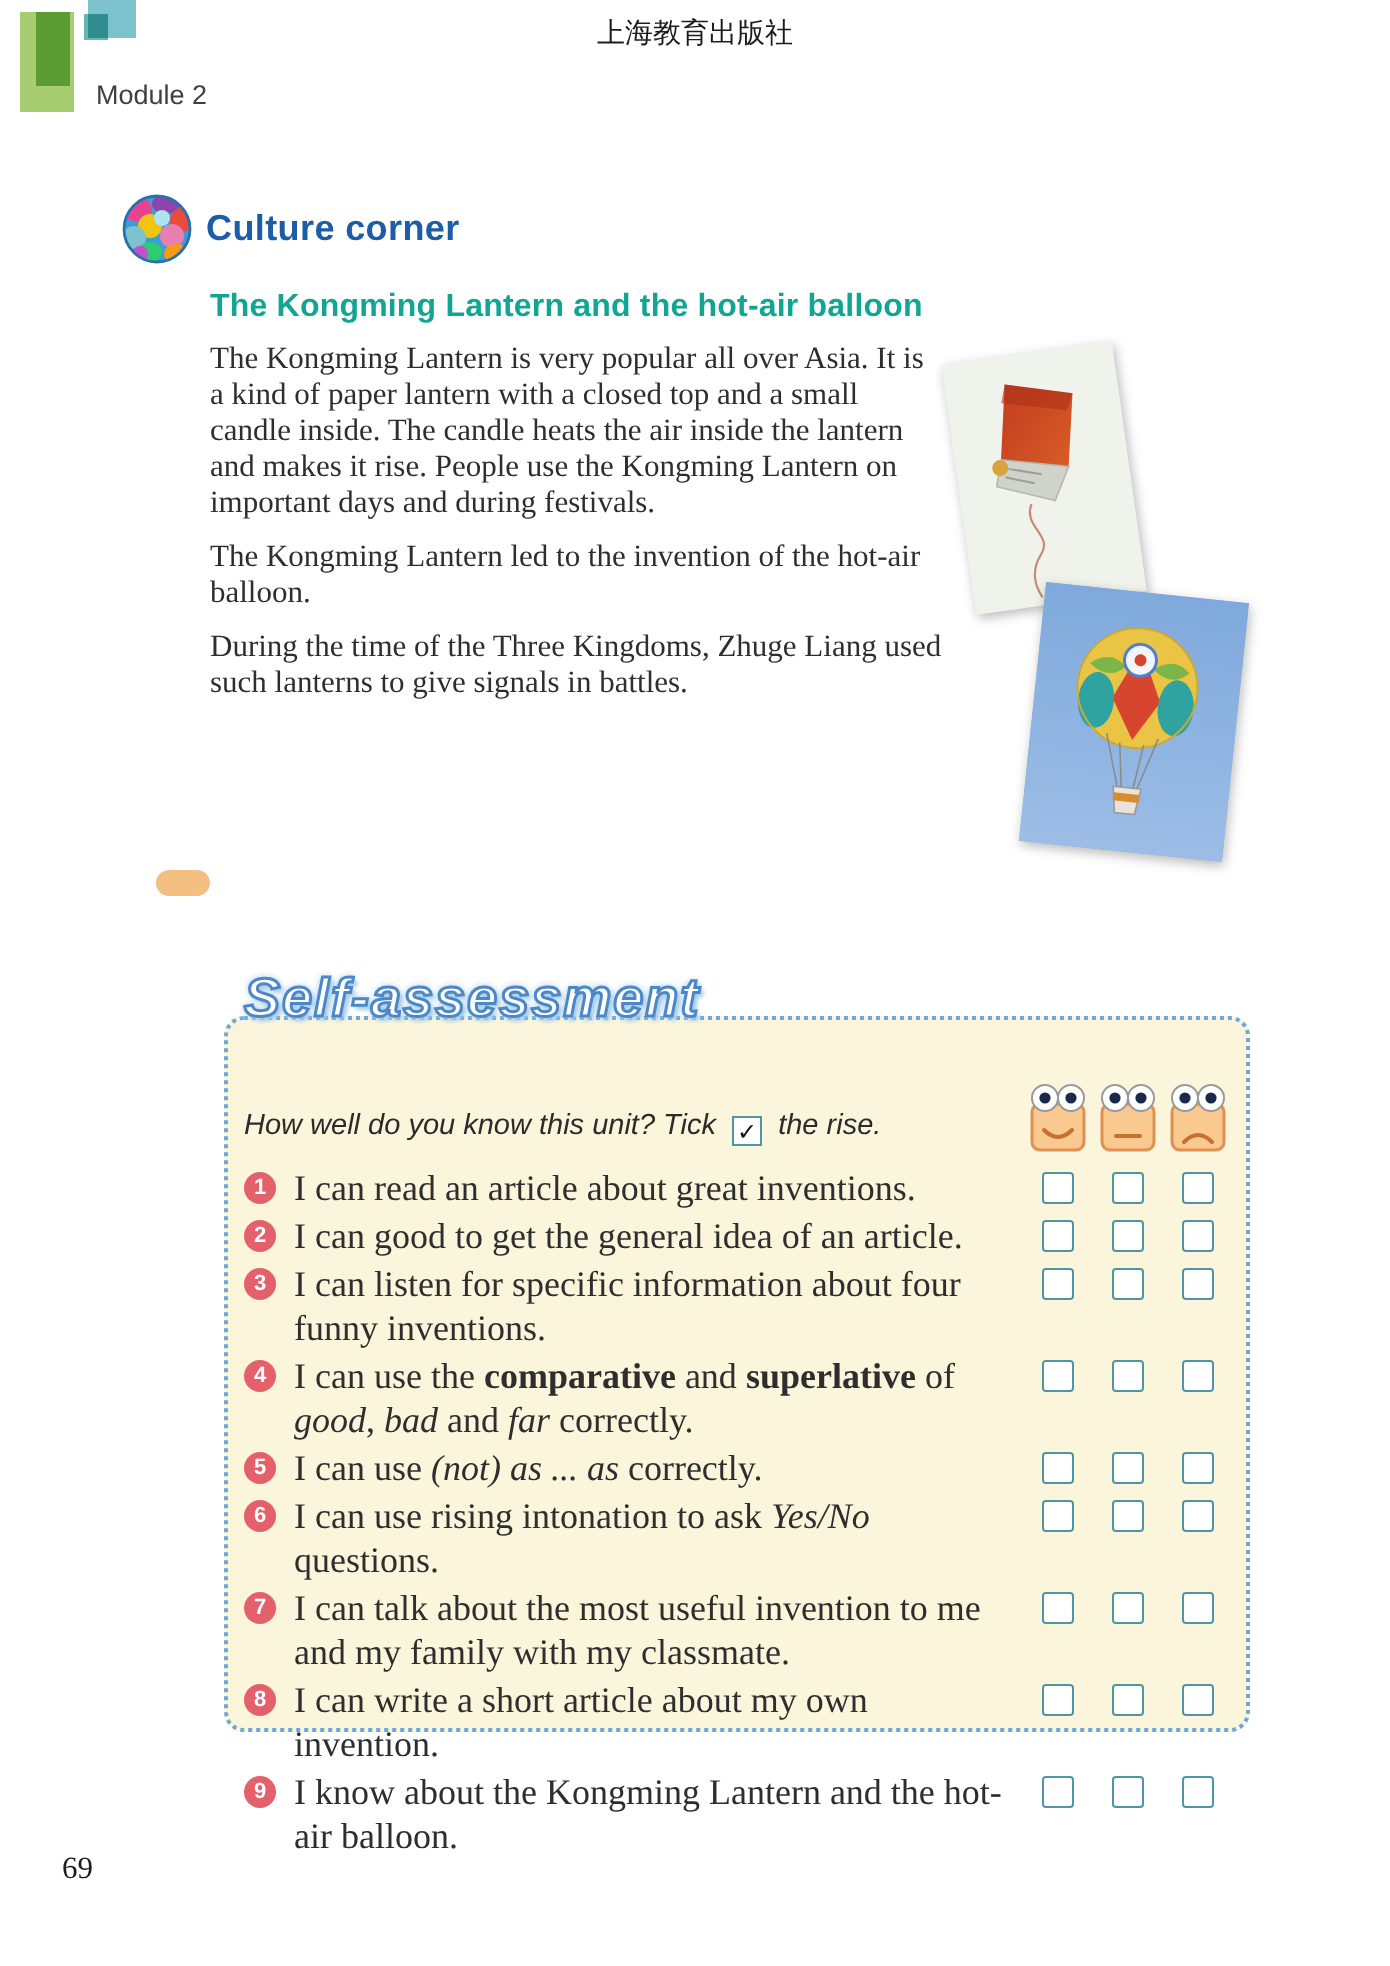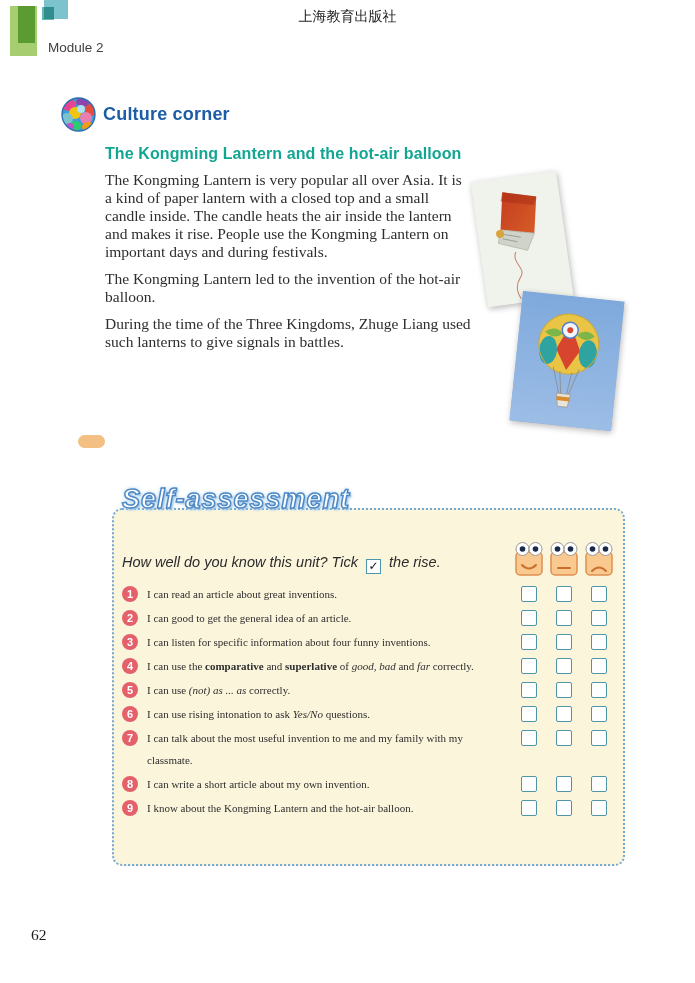--- a/index.html
+++ b/index.html
@@ -61,21 +61,21 @@
            background:#fff; align-items:center; justify-content:center; margin:0 4px;
            vertical-align:-3px; font-family:"DejaVu Sans",sans-serif; font-style:normal;
            font-size:12px; color:#111;}
   .faces{flex:none; width:102px; display:flex; gap:3px;}
   .face-cell{width:32px; display:flex; justify-content:center;}
 
   .sa-row{display:flex; align-items:flex-start; margin-bottom:2px;}
   .badge{flex:none; width:16px; height:16px; border-radius:50%; background:var(--badge-red);
          color:#fff; font-family:"Liberation Sans",sans-serif; font-weight:bold; font-size:11px;
          display:flex; align-items:center; justify-content:center; margin-top:3px;}
-  .sa-text{flex:1; font-size:11px; line-height:22px; padding-left:9px; padding-right:4px; color:var(--body-ink);}
+  .sa-text{flex:1; font-size:18px; line-height:22px; padding-left:9px; padding-right:4px; color:var(--body-ink);}
   .sa-text .b{font-weight:bold;}
   .sa-text .i{font-style:italic;}
   .boxgroup{flex:none; width:102px; display:flex; gap:3px; margin-top:3px;}
   .cbcell{width:32px; display:flex; justify-content:center;}
   .cb{width:16px; height:16px; border:1.6px solid var(--checkbox-border); background:#fff; border-radius:2px;}
 
   .pageno{position:absolute; left:31px; top:926px; font-size:15.5px; color:#1c1c1c;}
 </style>
 </head>
 <body>
@@ -346,14 +346,14 @@
               <span class="cb"></span>
             </div>
             <div class="cbcell">
               <span class="cb"></span>
             </div>
           </div>
         </div>
       </div>
   </div>
 
-  <div class="pageno">62</div>
+  <div class="pageno">69</div>
 </div>
 
 </body></html>

